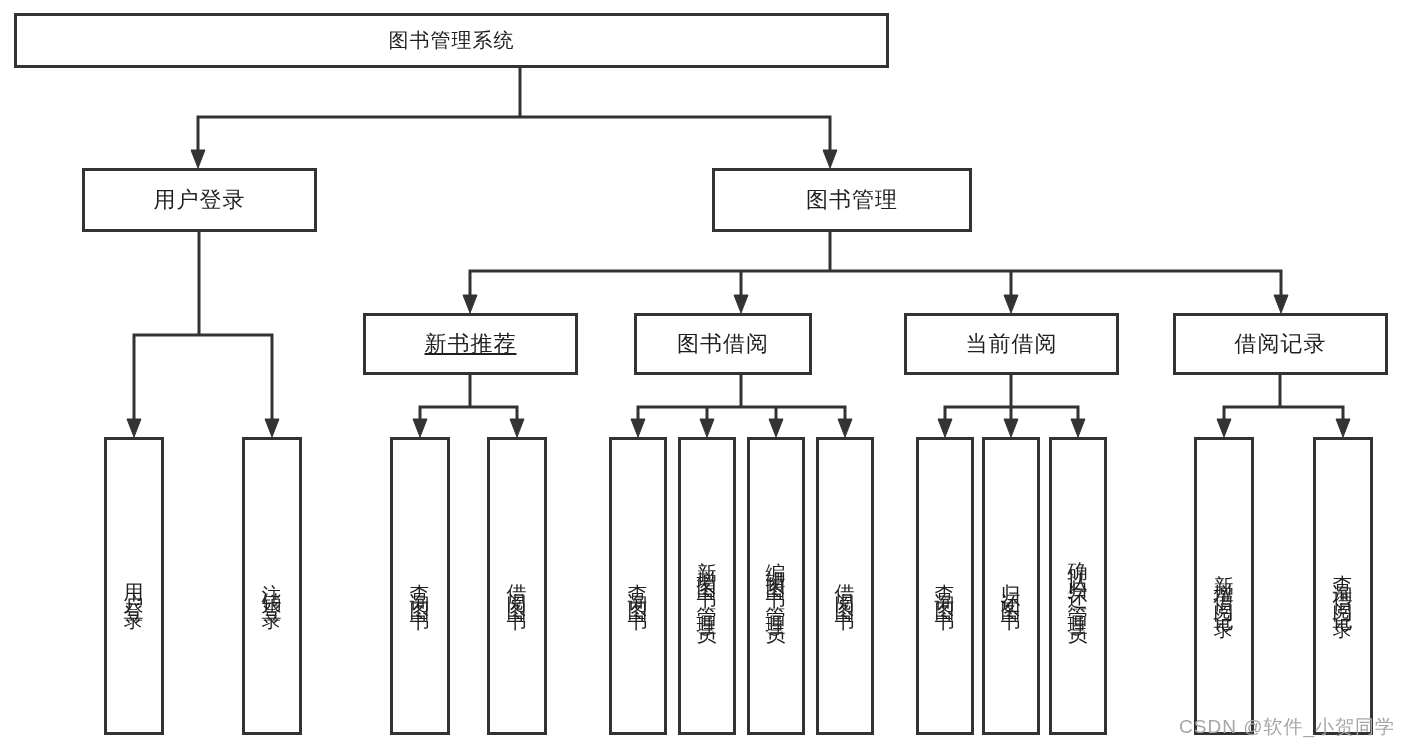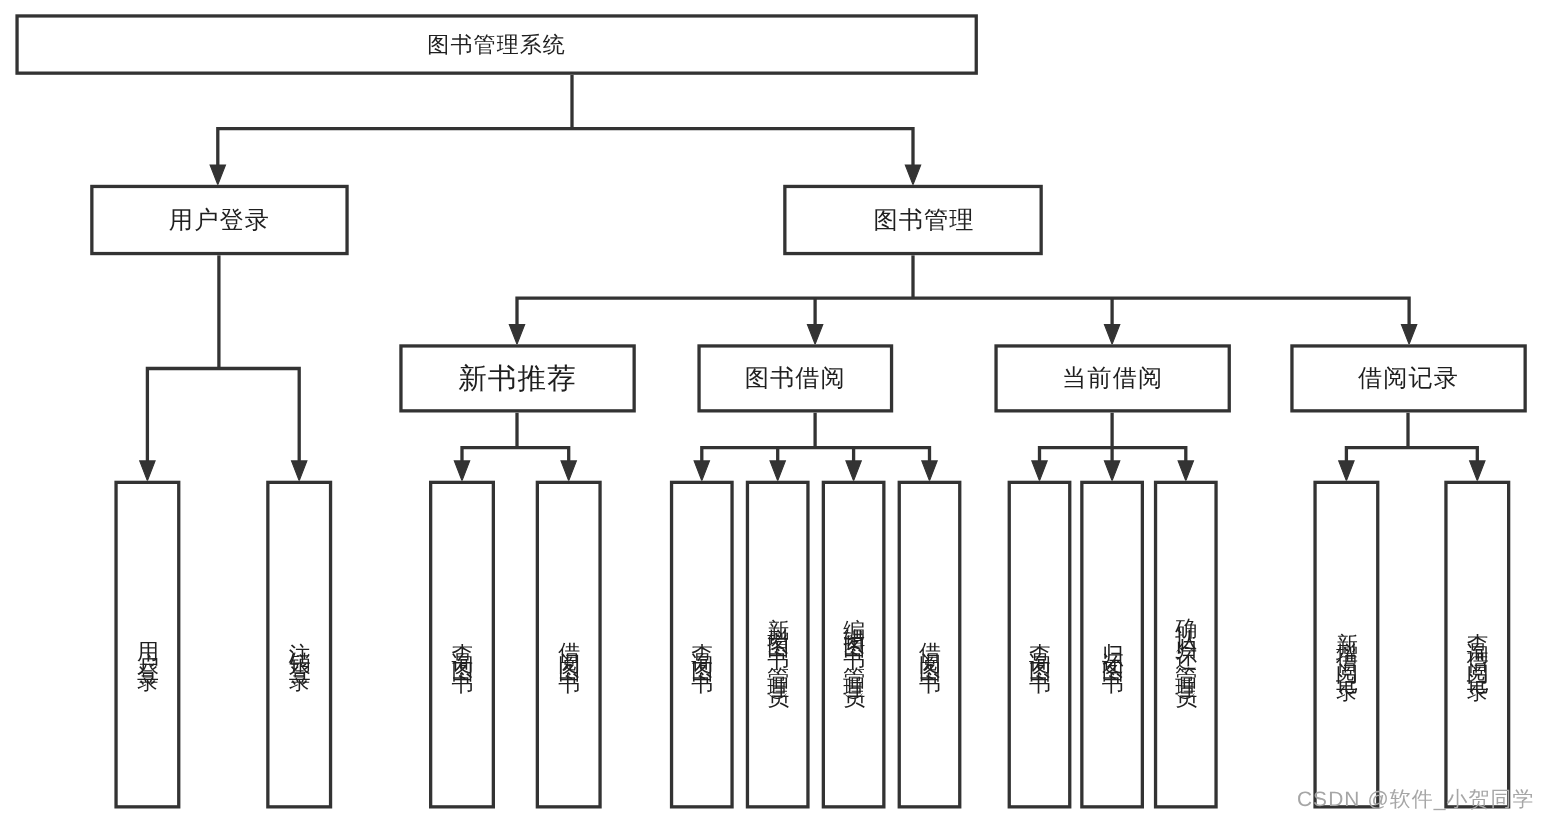--- a/index.html
+++ b/index.html
@@ -100,23 +100,23 @@
       <polygon points="1004,419 1018,419 1011,437"></polygon>
       <polygon points="1071,419 1085,419 1078,437"></polygon>
       <polygon points="1217,419 1231,419 1224,437"></polygon>
       <polygon points="1336,419 1350,419 1343,437"></polygon>
     </g>
   </svg>
 
   <div class="hbox" style="left:14px;top:13px;width:875px;height:55px;font-size:20px;">图书管理系统</div>
 
   <div class="hbox" style="left:82px;top:168px;width:235px;height:64px;font-size:22px;">用户登录</div>
-  <div class="hbox" style="left:712px;top:168px;width:236px;height:64px;font-size:22px;padding-left:20px;">图书管理</div>
+  <div class="hbox" style="left:712px;top:168px;width:260px;height:64px;font-size:22px;padding-left:20px;">图书管理</div>
 
-  <div class="hbox" style="left:363px;top:313px;width:215px;height:62px;font-size:26px;">新书推荐</div>
+  <div class="hbox" style="left:363px;top:313px;width:215px;height:62px;font-size:22px;text-decoration:underline;">新书推荐</div>
   <div class="hbox" style="left:634px;top:313px;width:178px;height:62px;font-size:22px;">图书借阅</div>
   <div class="hbox" style="left:1173px;top:313px;width:215px;height:62px;font-size:22px;">借阅记录</div>
   <div class="hbox" style="left:904px;top:313px;width:215px;height:62px;font-size:22px;">当前借阅</div>
 
   <div class="vbox" style="left:104px;top:437px;width:60px;height:298px;">
     <span>用户登录</span>
   </div>
   <div class="vbox" style="left:242px;top:437px;width:60px;height:298px;">
     <span>注销登录</span>
   </div>

